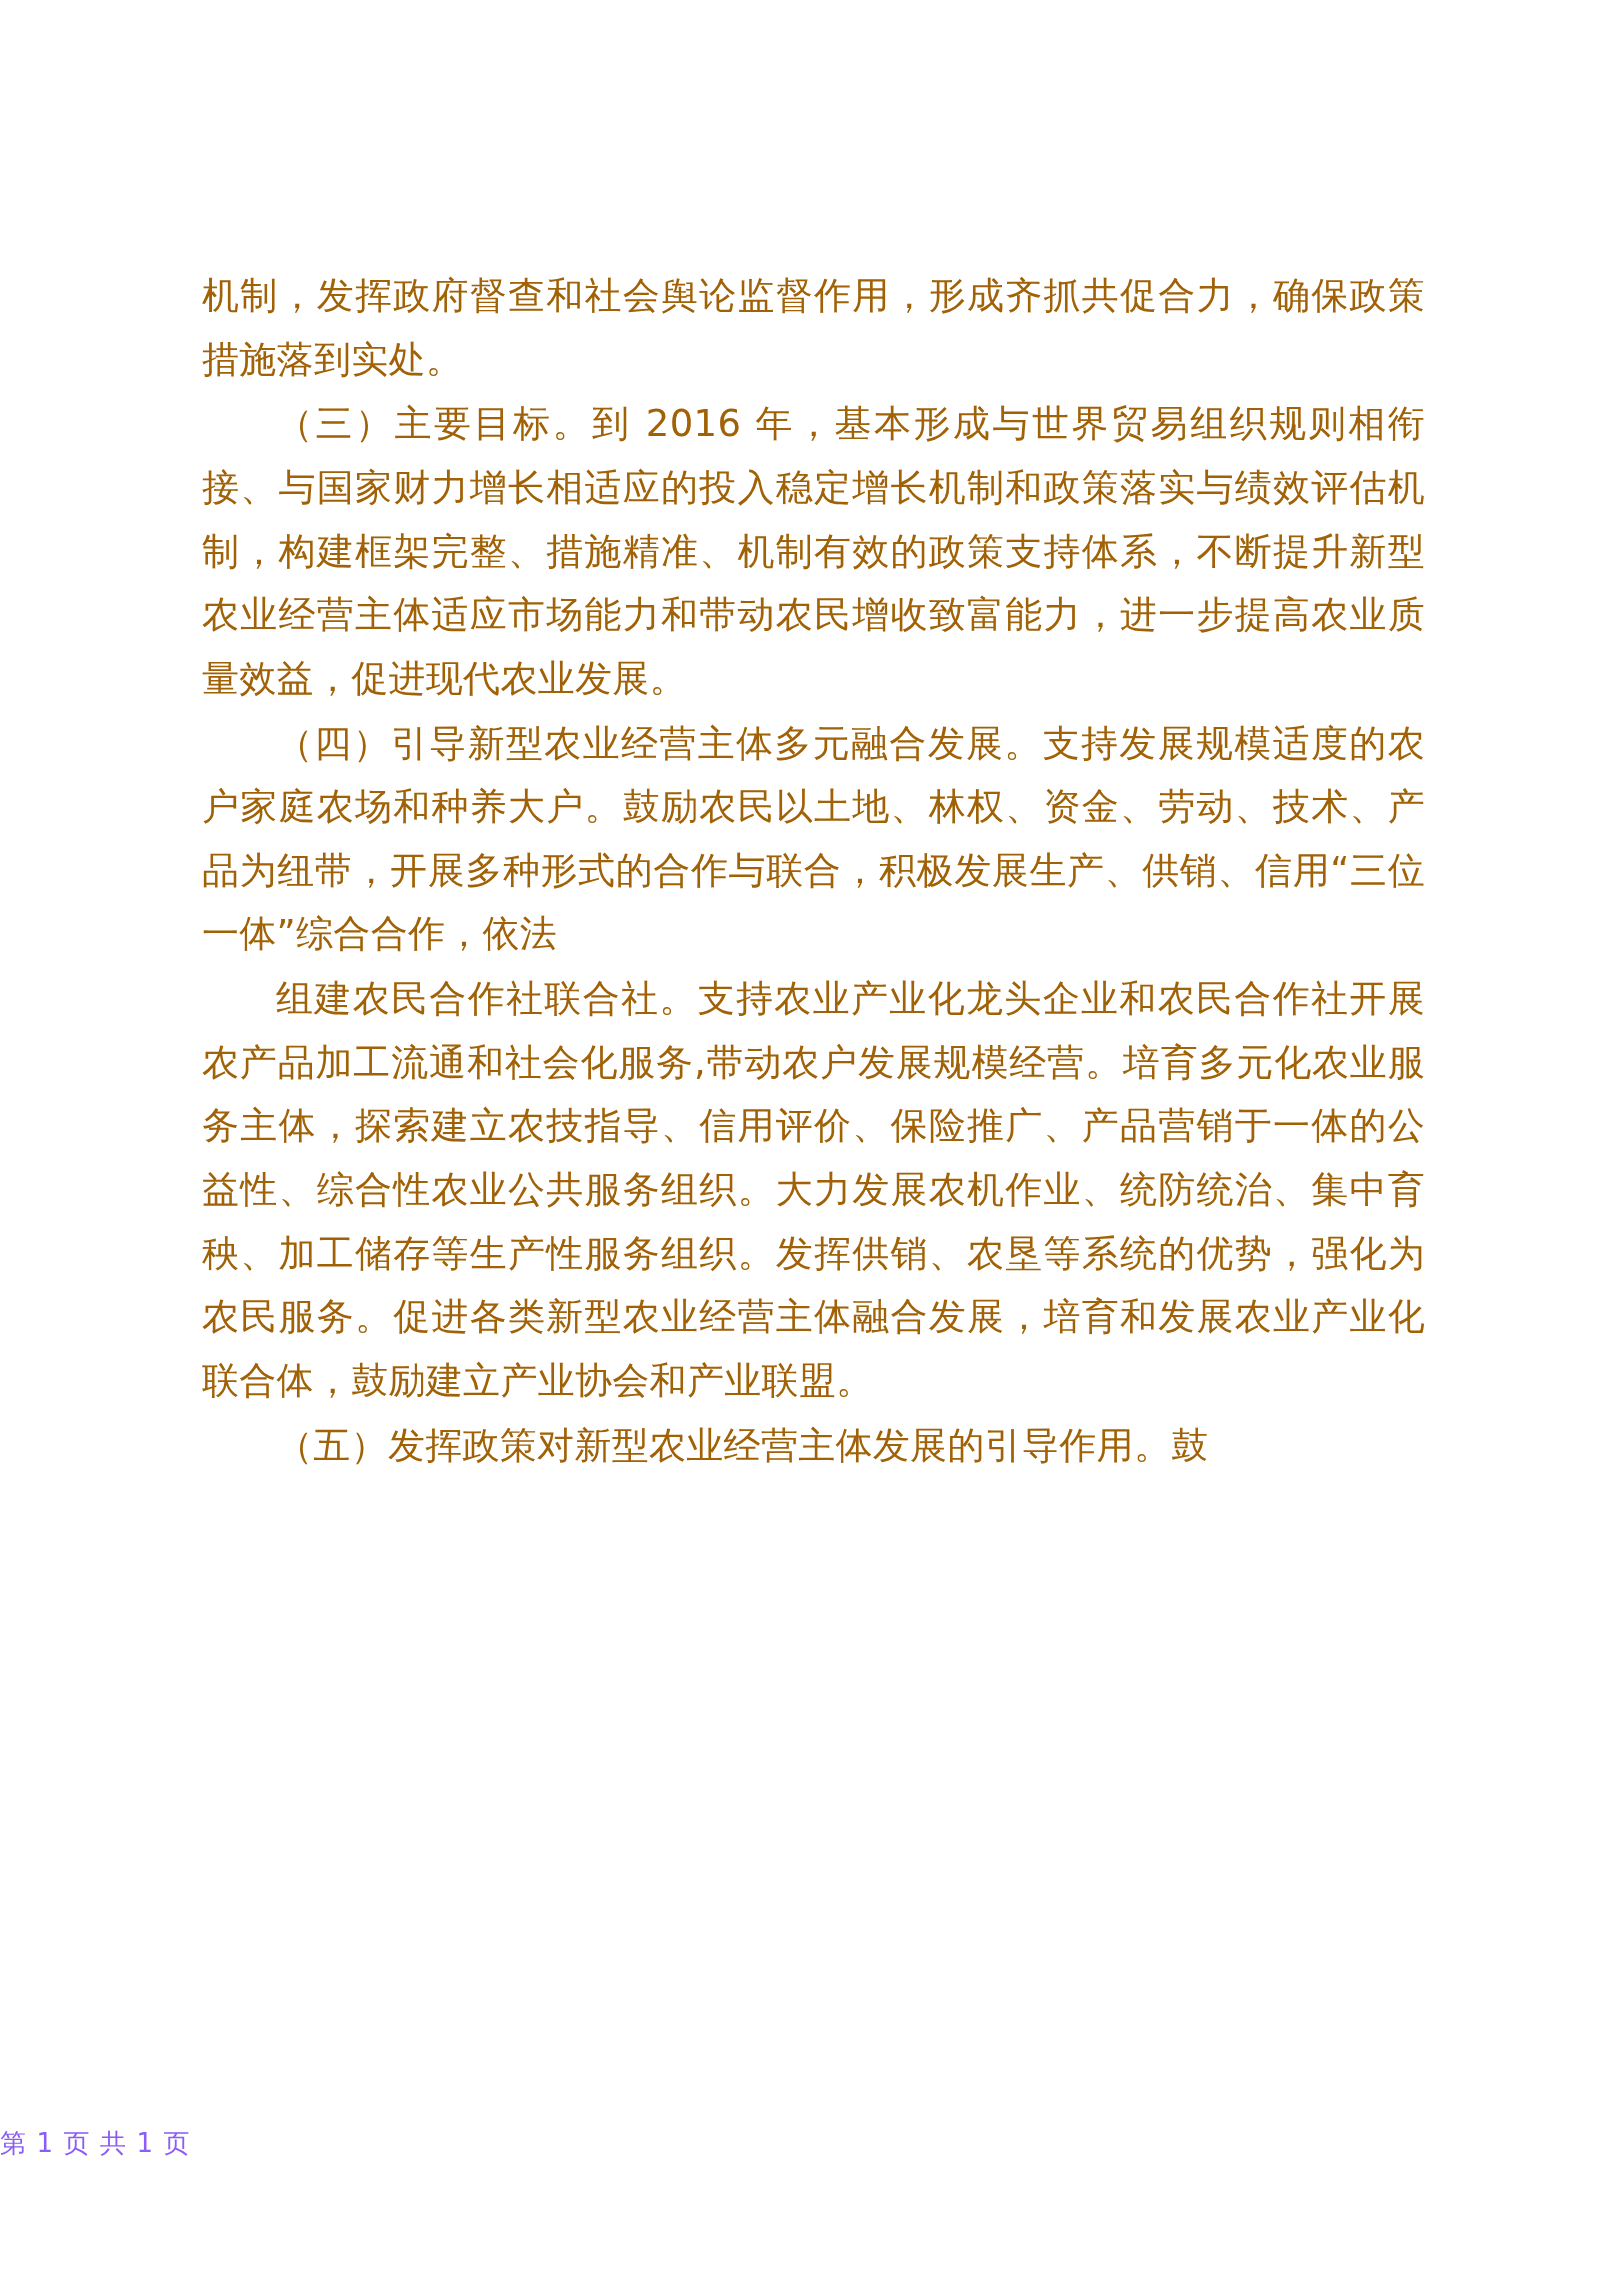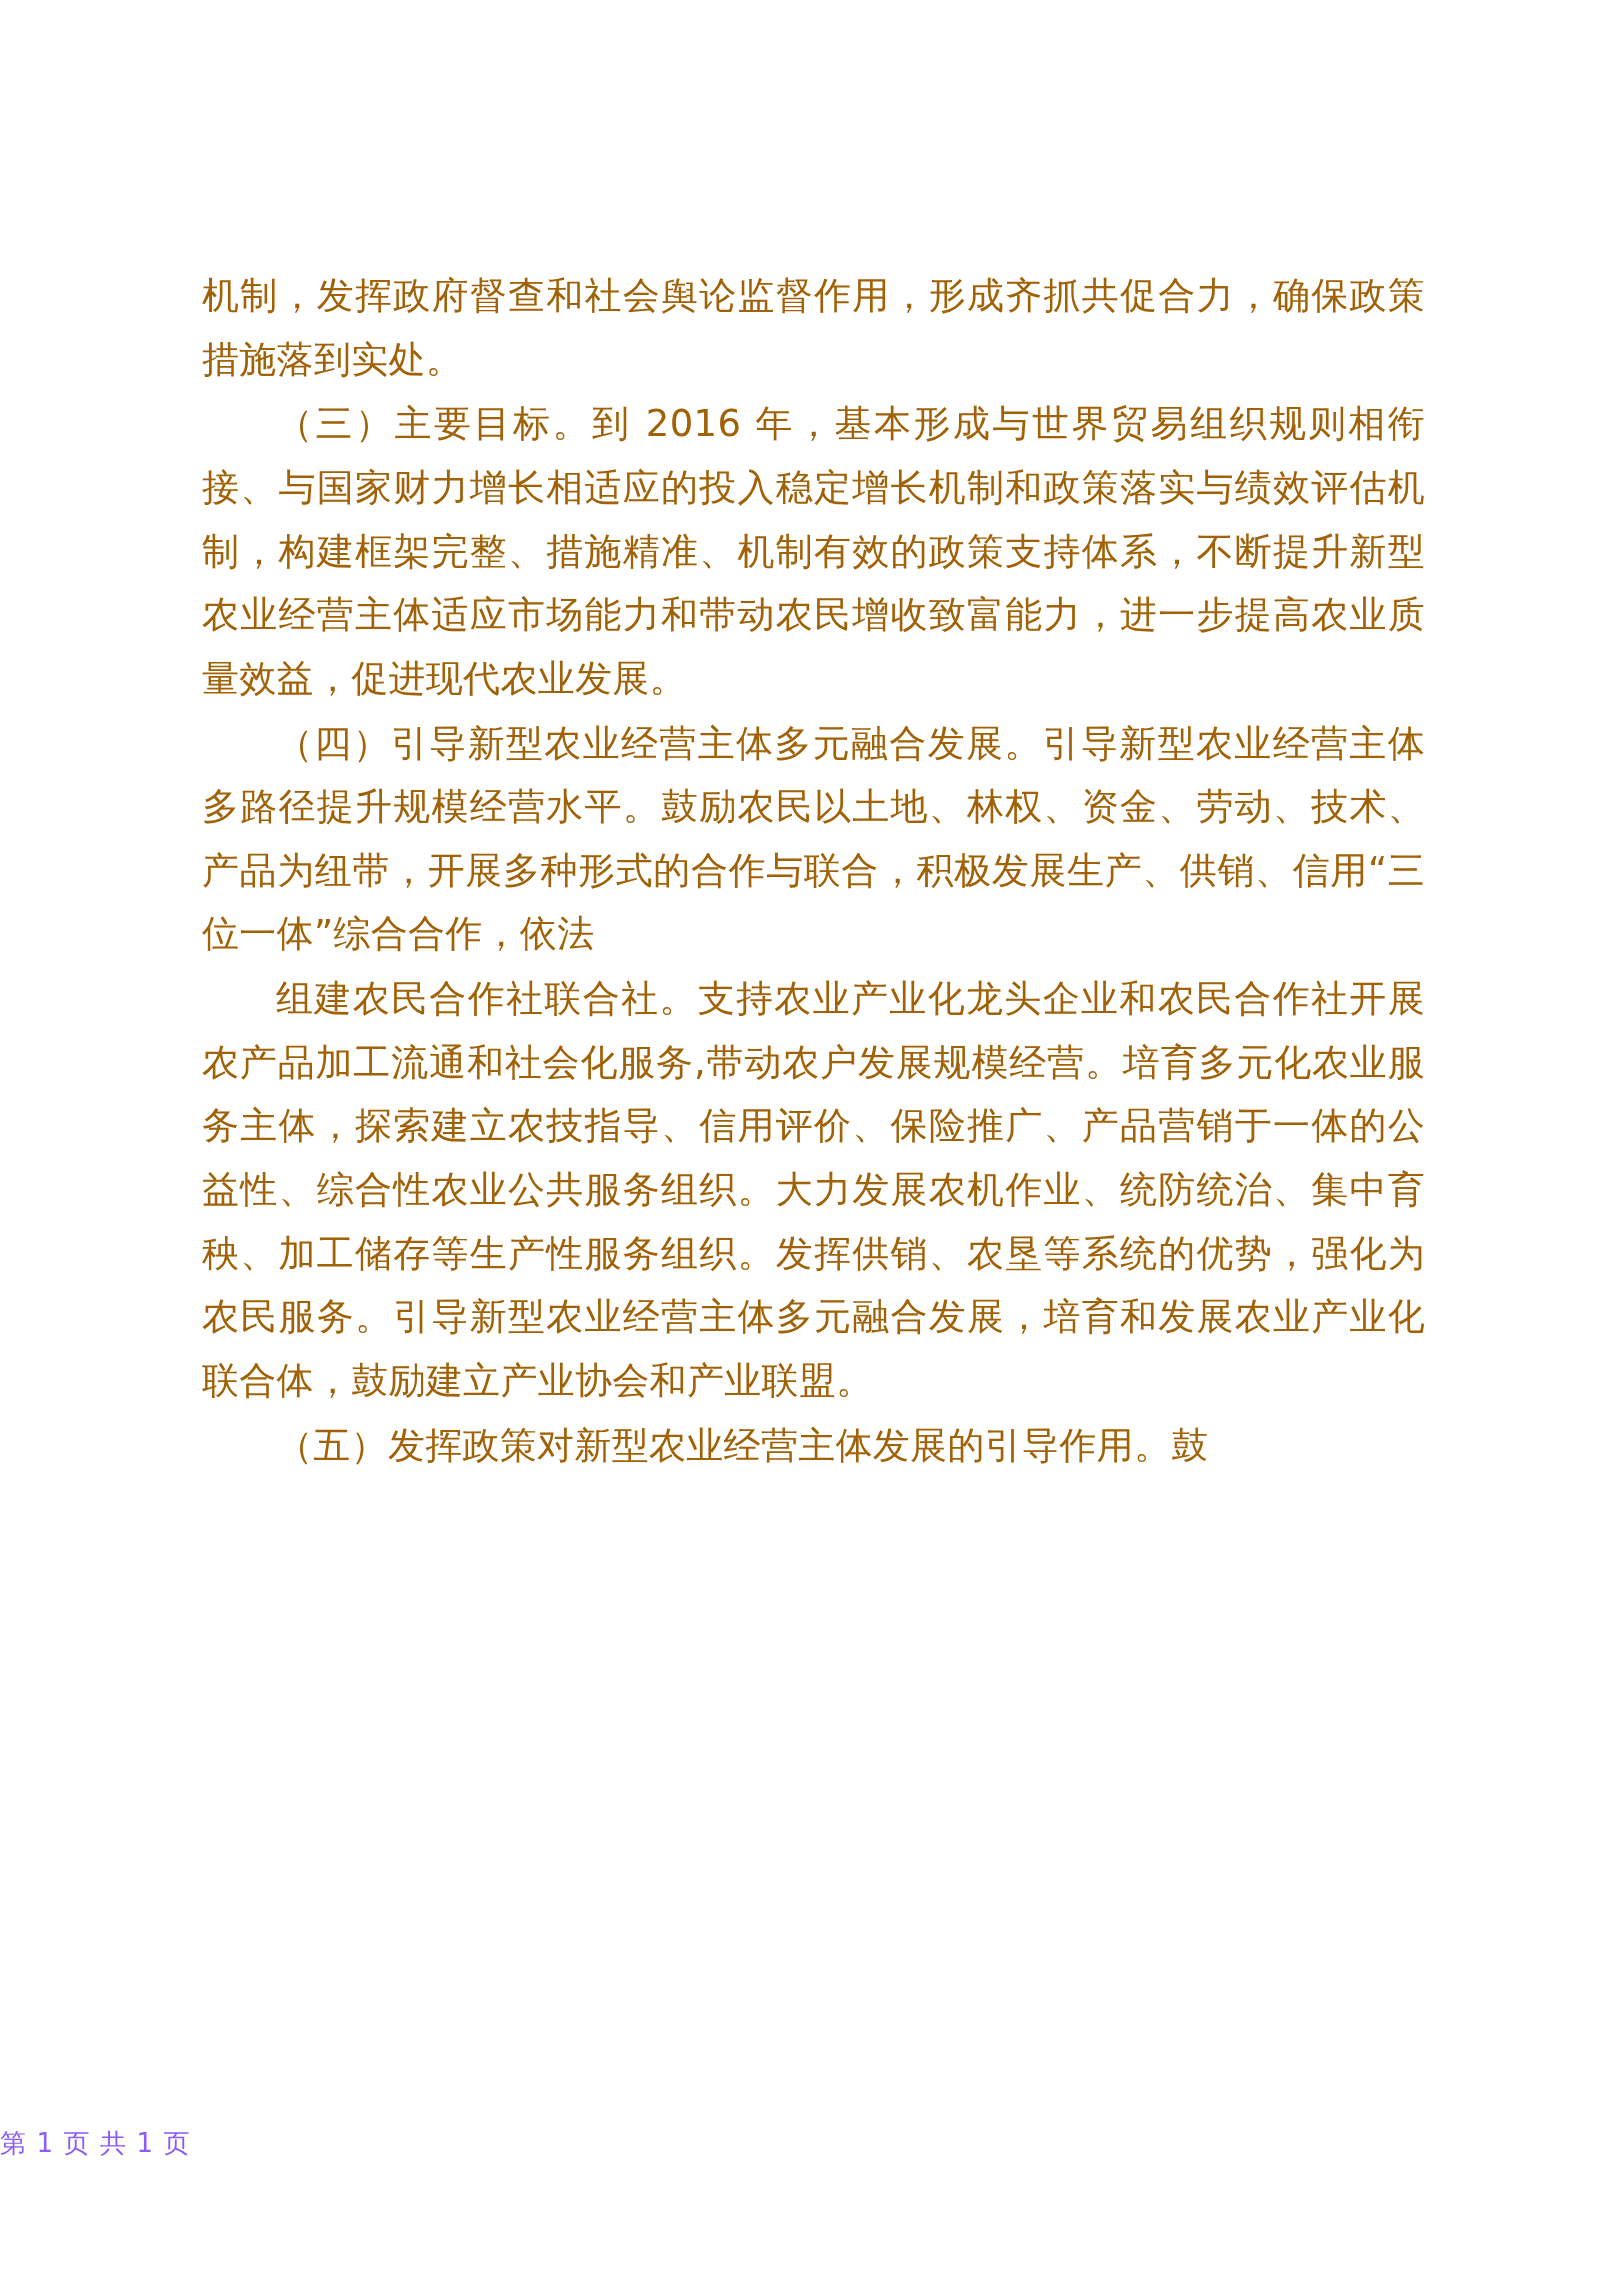--- a/index.html
+++ b/index.html
@@ -50,21 +50,21 @@
   }
 </style>
 </head>
 <body>
 
 <div class="page">
 
   <div class="content">
     <p class="para">机制，发挥政府督查和社会舆论监督作用，形成齐抓共促合力，确保政策措施落到实处。</p>
     <p class="para indent">（三）主要目标。到 2016 年，基本形成与世界贸易组织规则相衔接、与国家财力增长相适应的投入稳定增长机制和政策落实与绩效评估机制，构建框架完整、措施精准、机制有效的政策支持体系，不断提升新型农业经营主体适应市场能力和带动农民增收致富能力，进一步提高农业质量效益，促进现代农业发展。</p>
-    <p class="para indent">（四）引导新型农业经营主体多元融合发展。引导新型农业经营主体多路径提升规模经营水平。鼓励农民以土地、林权、资金、劳动、技术、产品为纽带，开展多种形式的合作与联合，积极发展生产、供销、信用“三位一体”综合合作，依法</p>
-    <p class="para indent">组建农民合作社联合社。支持农业产业化龙头企业和农民合作社开展农产品加工流通和社会化服务,带动农户发展规模经营。培育多元化农业服务主体，探索建立农技指导、信用评价、保险推广、产品营销于一体的公益性、综合性农业公共服务组织。大力发展农机作业、统防统治、集中育秧、加工储存等生产性服务组织。发挥供销、农垦等系统的优势，强化为农民服务。引导新型农业经营主体多元融合发展，培育和发展农业产业化联合体，鼓励建立产业协会和产业联盟。</p>
+    <p class="para indent">（四）引导新型农业经营主体多元融合发展。支持发展规模适度的农户家庭农场和种养大户。鼓励农民以土地、林权、资金、劳动、技术、产品为纽带，开展多种形式的合作与联合，积极发展生产、供销、信用“三位一体”综合合作，依法</p>
+    <p class="para indent">组建农民合作社联合社。支持农业产业化龙头企业和农民合作社开展农产品加工流通和社会化服务,带动农户发展规模经营。培育多元化农业服务主体，探索建立农技指导、信用评价、保险推广、产品营销于一体的公益性、综合性农业公共服务组织。大力发展农机作业、统防统治、集中育秧、加工储存等生产性服务组织。发挥供销、农垦等系统的优势，强化为农民服务。促进各类新型农业经营主体融合发展，培育和发展农业产业化联合体，鼓励建立产业协会和产业联盟。</p>
     <p class="para indent">（五）发挥政策对新型农业经营主体发展的引导作用。鼓</p>
   </div>
 
   <div class="footer">第 1 页  共 1 页</div>
 
 </div>
 
 
 </body></html>

